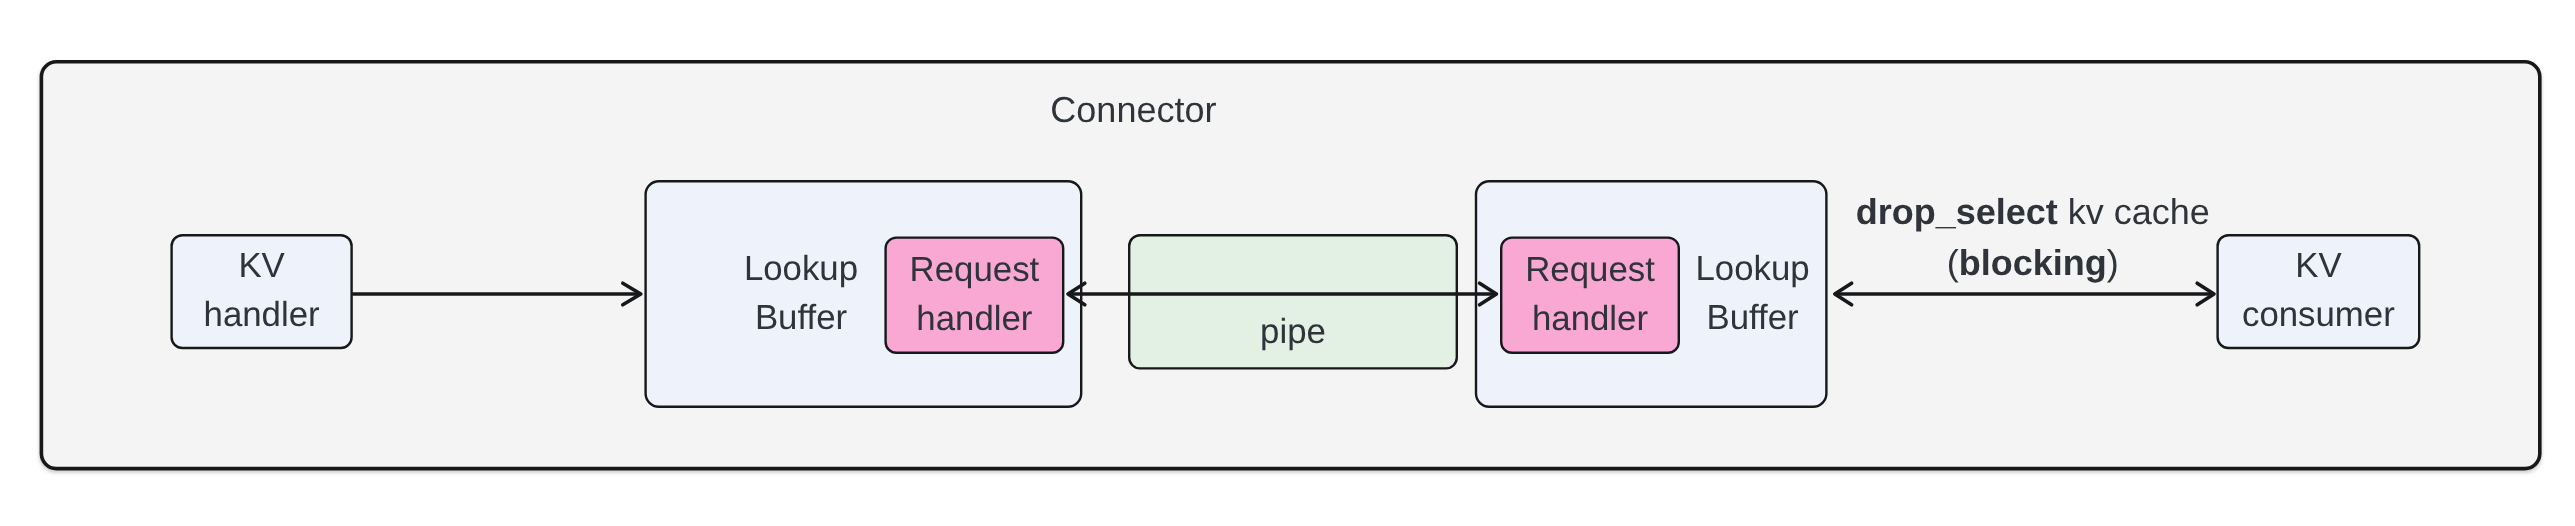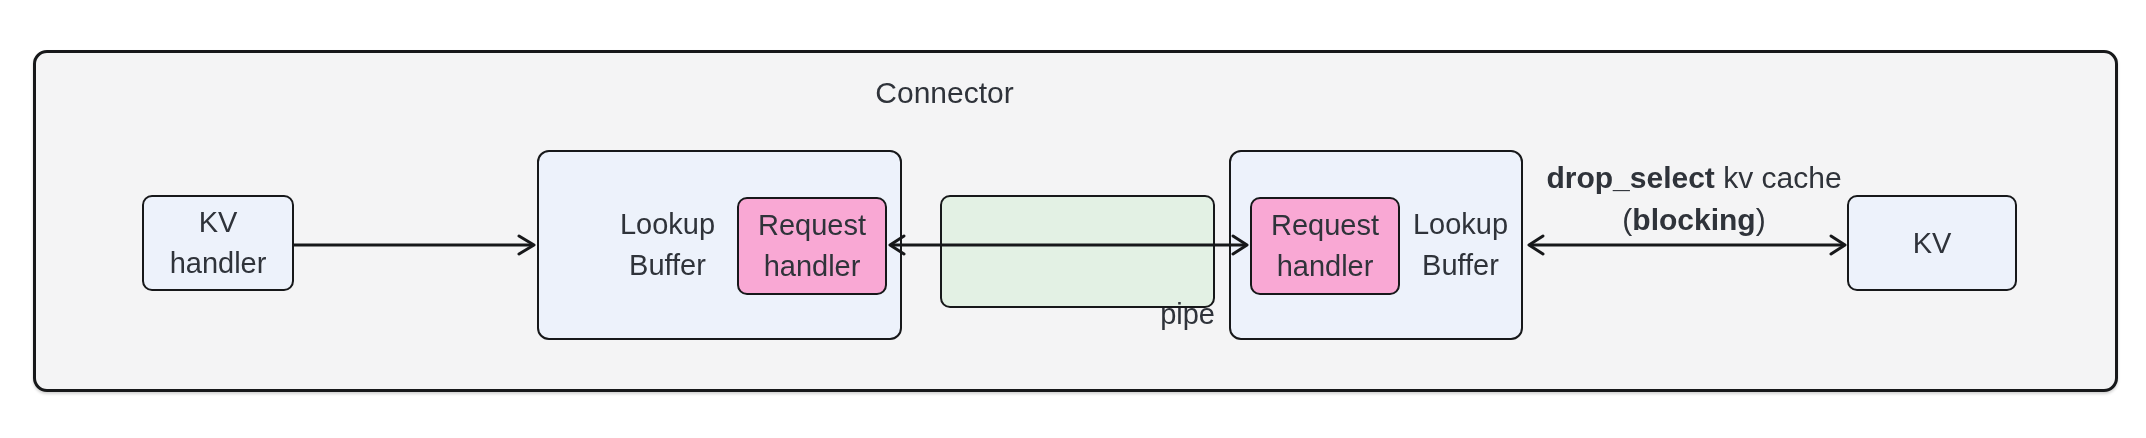--- a/index.html
+++ b/index.html
@@ -68,22 +68,22 @@
   .buffer-right .handler { left: 19px;  width: 150px; }
 
   .pipe-box {
     left: 940px; top: 195px; width: 275px; height: 113px;
     background: #e3f1e4;
     border: 2.5px solid #17181a;
     border-radius: 10px;
   }
   .pipe-label {
     left: 940px; top: 257px; width: 275px;
-    text-align: right;
-    font-size: 29px; line-height: 41px; margin-top: 37px;
+    text-align: center;
+    font-size: 29px; line-height: 41px;
   }
 
   .edge-label {
     position: absolute;
     transform: translateX(-50%);
     text-align: center;
     white-space: nowrap;
     font-size: 30px; line-height: 42px;
     color: #2f333a;
   }
@@ -134,20 +134,21 @@
     <span>handler</span>
   </div>
   <div class="abs buffer-label">
     <span>Lookup</span>
     <span>Buffer</span>
   </div>
 </div>
 
 <div class="abs node node-kv-consumer">
   <span>KV</span>
+  <span>consumer</span>
 </div>
 
 <div class="edge-label edge-label-insert">
 </div>
 
 <div class="edge-label edge-label-drop">
   <div><b>drop_select</b><span> kv cache</span></div>
   <div><span>(</span><b>blocking</b><span>)</span></div>
 </div>
 

